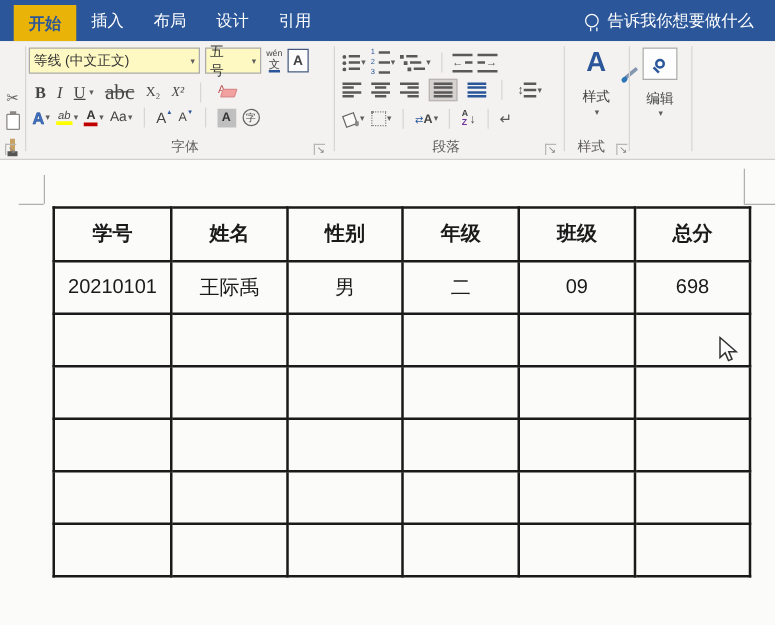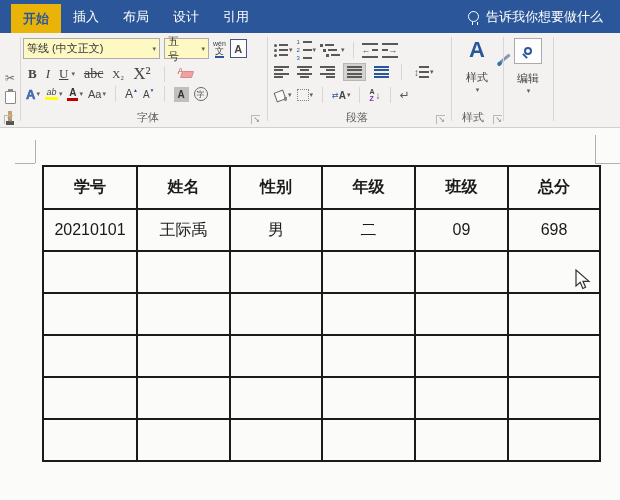--- a/index.html
+++ b/index.html
@@ -151,23 +151,23 @@
           <span style="font-size:9px;color:#444;border-bottom:2px solid #2b579a;">文</span>
         </div>
         <div class="boxA">A</div>
       </div>
 
       <div class="row" style="left:28px; top:31px; gap:9px;">
         <span class="btn serif" style="font-weight:bold;font-size:13px;">B</span>
         <span class="btn serif" style="font-style:italic;font-size:13px;">I</span>
         <span class="btn serif" style="text-decoration:underline;font-size:13px;">U</span>
         <span class="dd" style="margin-left:-6px;">▾</span>
-        <span class="btn serif" style="text-decoration:line-through;font-size:14px;">abc</span>
+        <span class="btn serif" style="text-decoration:line-through;font-size:17px;">abc</span>
         <span class="btn serif" style="font-size:11px;">X₂</span>
-        <span class="btn serif" style="font-size:17px;">X²</span>
+        <span class="btn serif" style="font-size:11px;font-style:italic;">X²</span>
         <span class="vsep"></span>
         <span class="btn">
           <span style="font-size:9px;color:#c0504d;margin-right:-3px;margin-top:-6px;">A</span>
           <span class="eraser"></span>
         </span>
       </div>
 
       <div class="row" style="left:26px; top:53px; gap:5px;">
         <span class="btn">
           <span style="font-size:13px;font-weight:bold;color:#4472c4;-webkit-text-stroke:0.5px #2b579a;">A</span>

